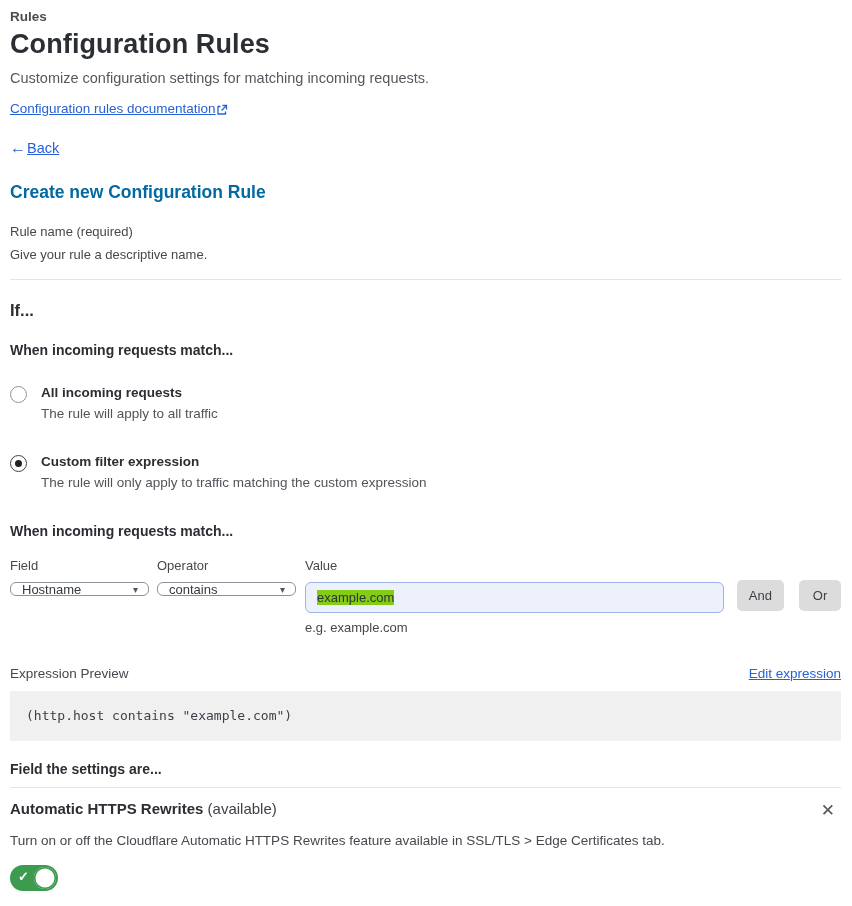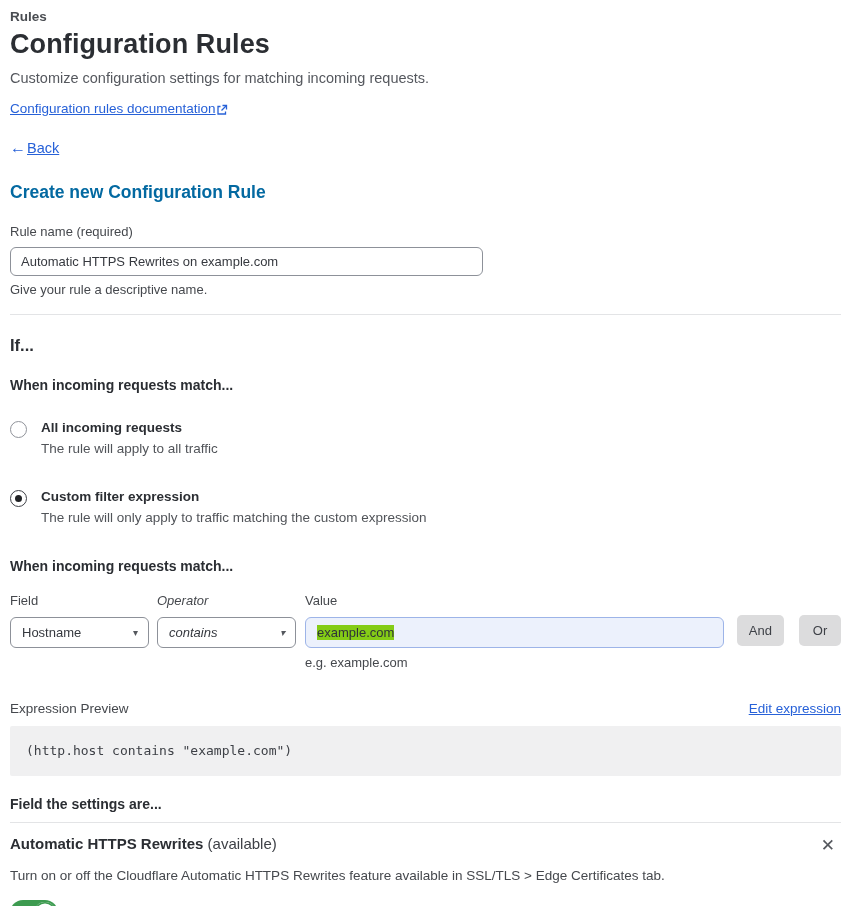--- a/index.html
+++ b/index.html
@@ -121,35 +121,35 @@
     font-size: 14px;
     font-weight: 700;
     color: #2b2e33;
     margin-top: 3px;
     margin-bottom: 19px;
   }
   .builder-row { display: flex; align-items: flex-start; }
   .builder-col-label { font-size: 13px; color: #45484d; margin-bottom: 9px; }
   .dropdown {
     width: 139px;
-    height: 31px;
+    height: 14px;
     border: 1px solid #8d9199;
     border-radius: 6px;
     background: #fff;
     display: flex;
     align-items: center;
     justify-content: space-between;
     padding: 0 10px 0 11px;
     font-size: 13px;
     color: #36393f;
     cursor: pointer;
   }
   .caret { font-size: 10px; color: #55585e; }
   .col-field { margin-right: 8px; }
-  .col-operator { margin-right: 9px; font-style: italic; }
+  .col-operator { margin-right: 9px; }
   .col-value { flex: 1; margin-right: 13px; }
   .value-input {
     width: 100%;
     height: 31px;
     border: 1px solid #9db4e8;
     border-radius: 6px;
     background: #ecf1fc;
     display: flex;
     align-items: center;
     padding: 0 11px;
@@ -265,21 +265,20 @@
   </div>
 
   <div class="back-row">
     <span class="back-arrow">←</span>
     <a class="link">Back</a>
   </div>
 
   <h2 class="section-heading">Create new Configuration Rule</h2>
 
   <div class="field-label">Rule name (required)</div>
-  <input class="text-input" type="text" value="Automatic HTTPS Rewrites on example.com" style="">
   <div class="helper-text">Give your rule a descriptive name.</div>
 
   <hr class="divider">
 
   <h3 class="if-heading">If...</h3>
   <div class="match-heading">When incoming requests match...</div>
 
   <div class="radio-option">
     <span class="radio-circle"></span>
     <span>

